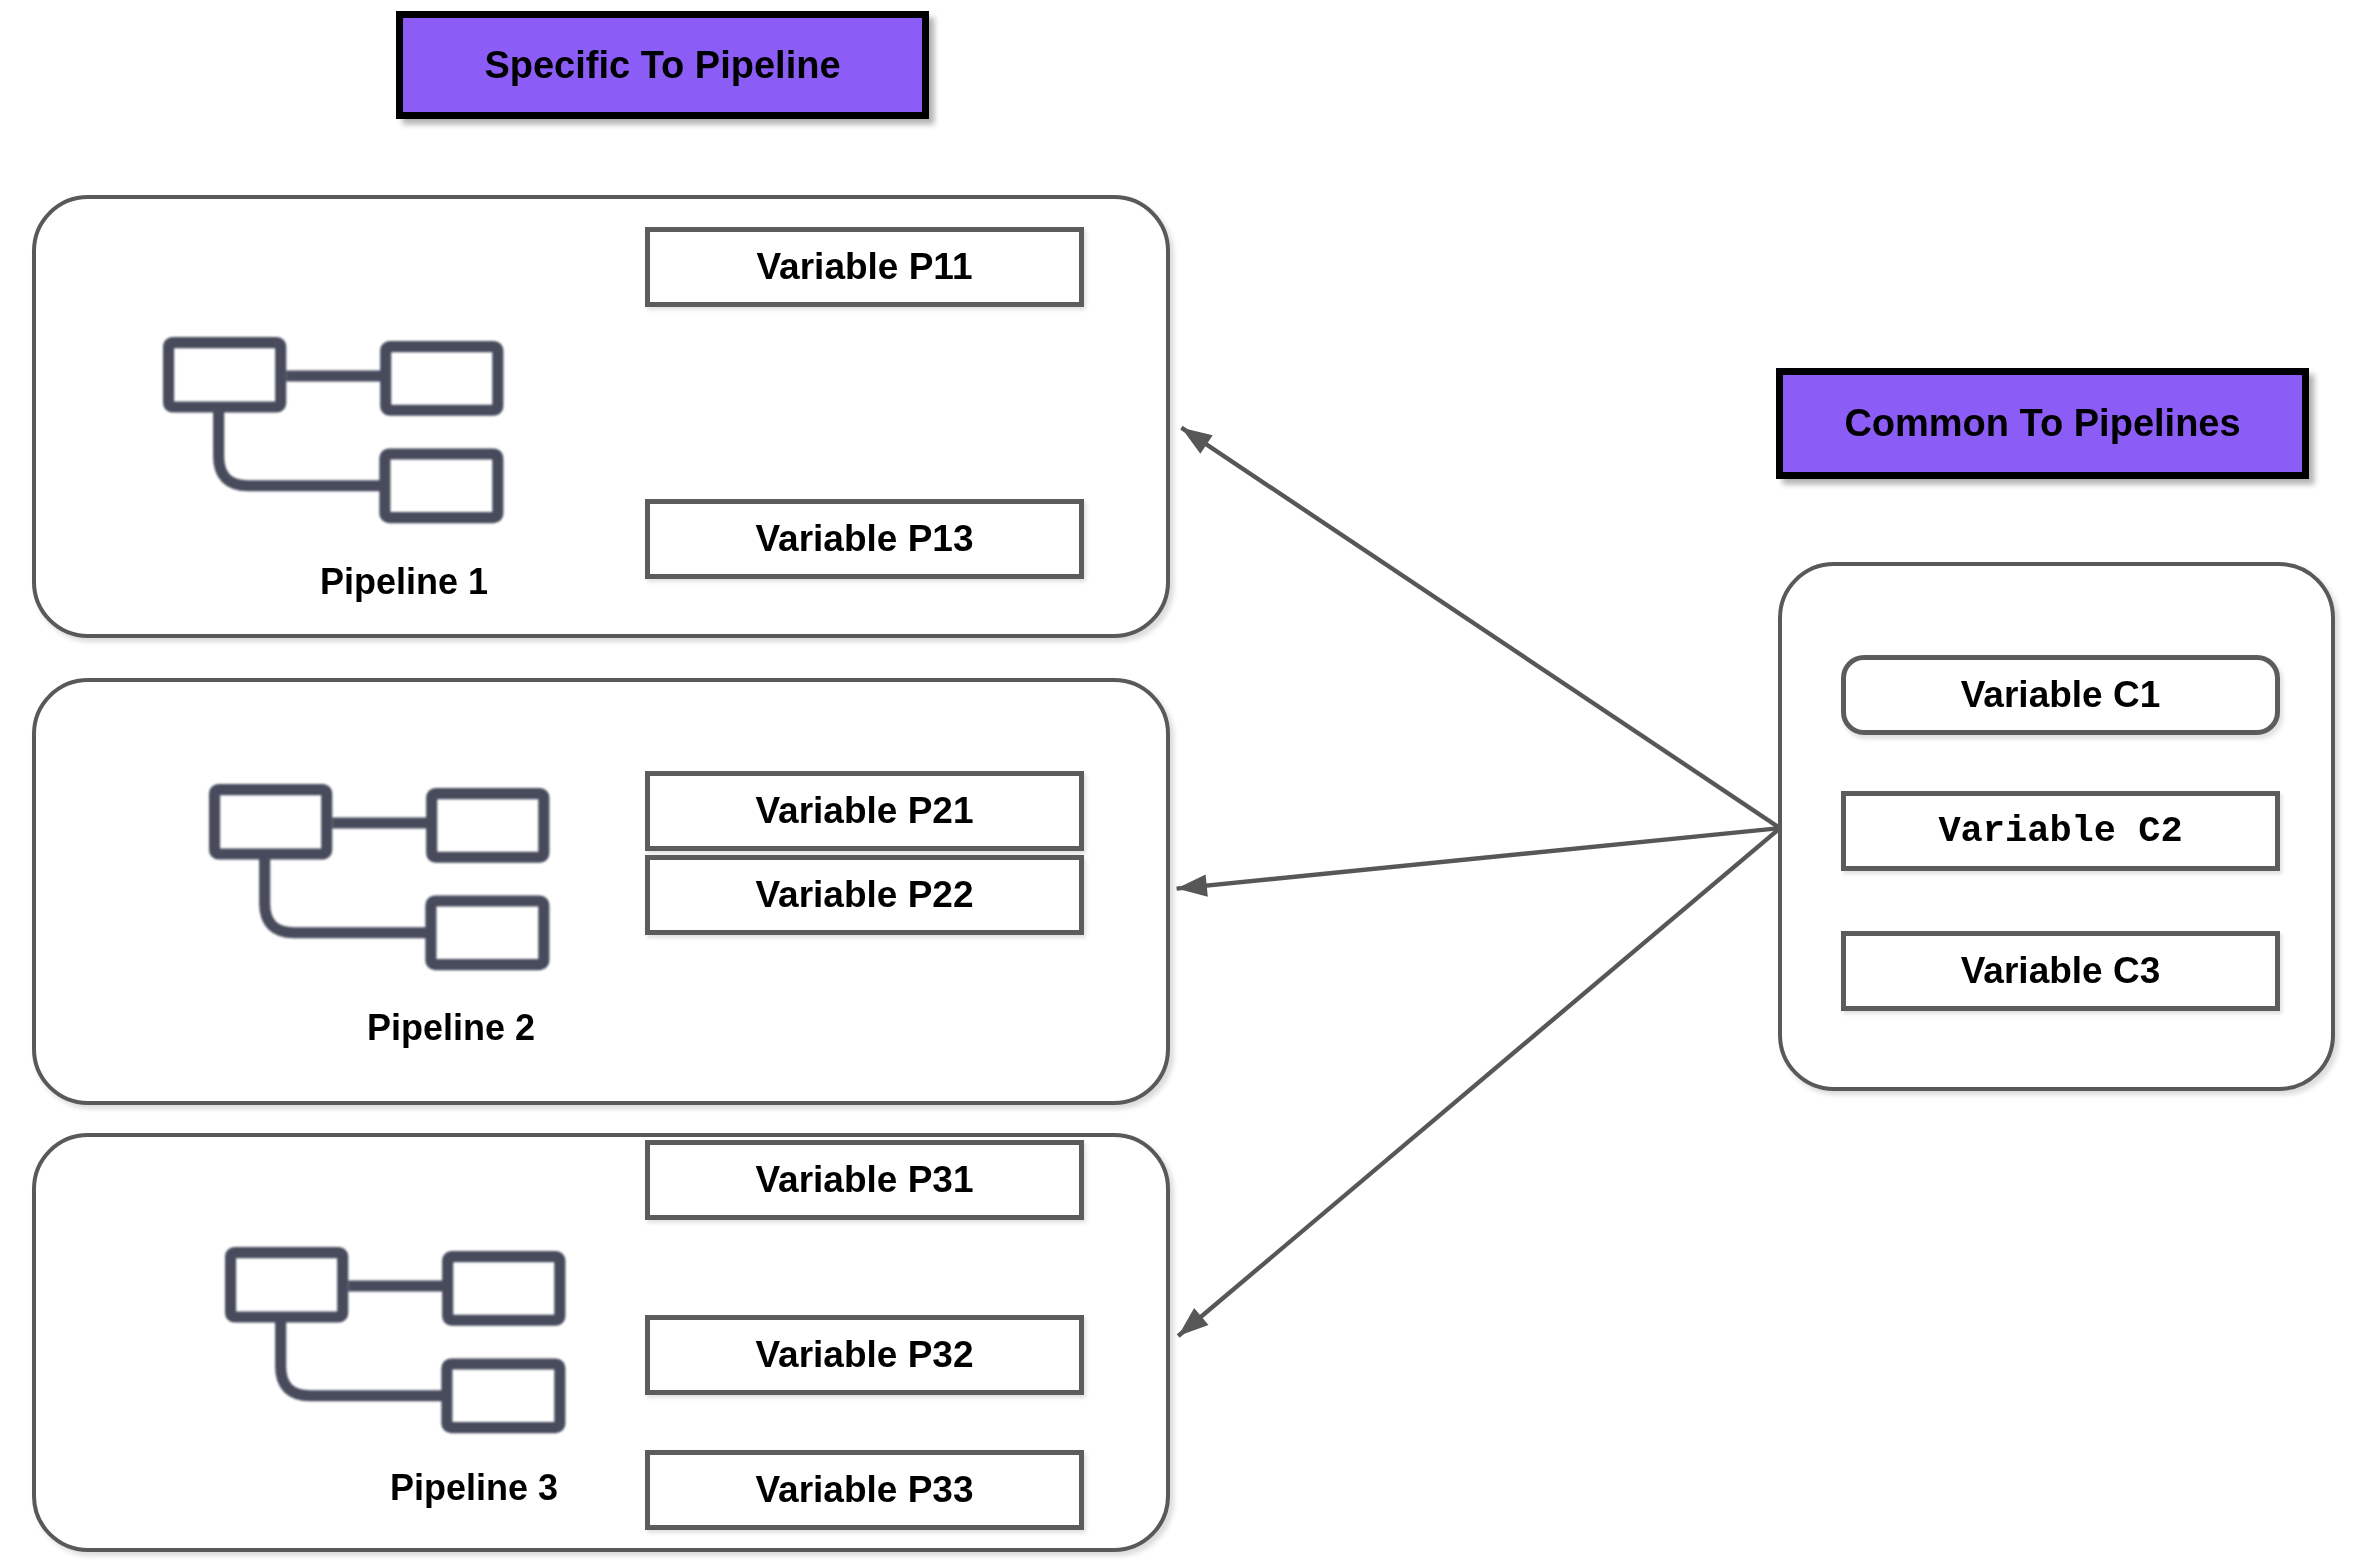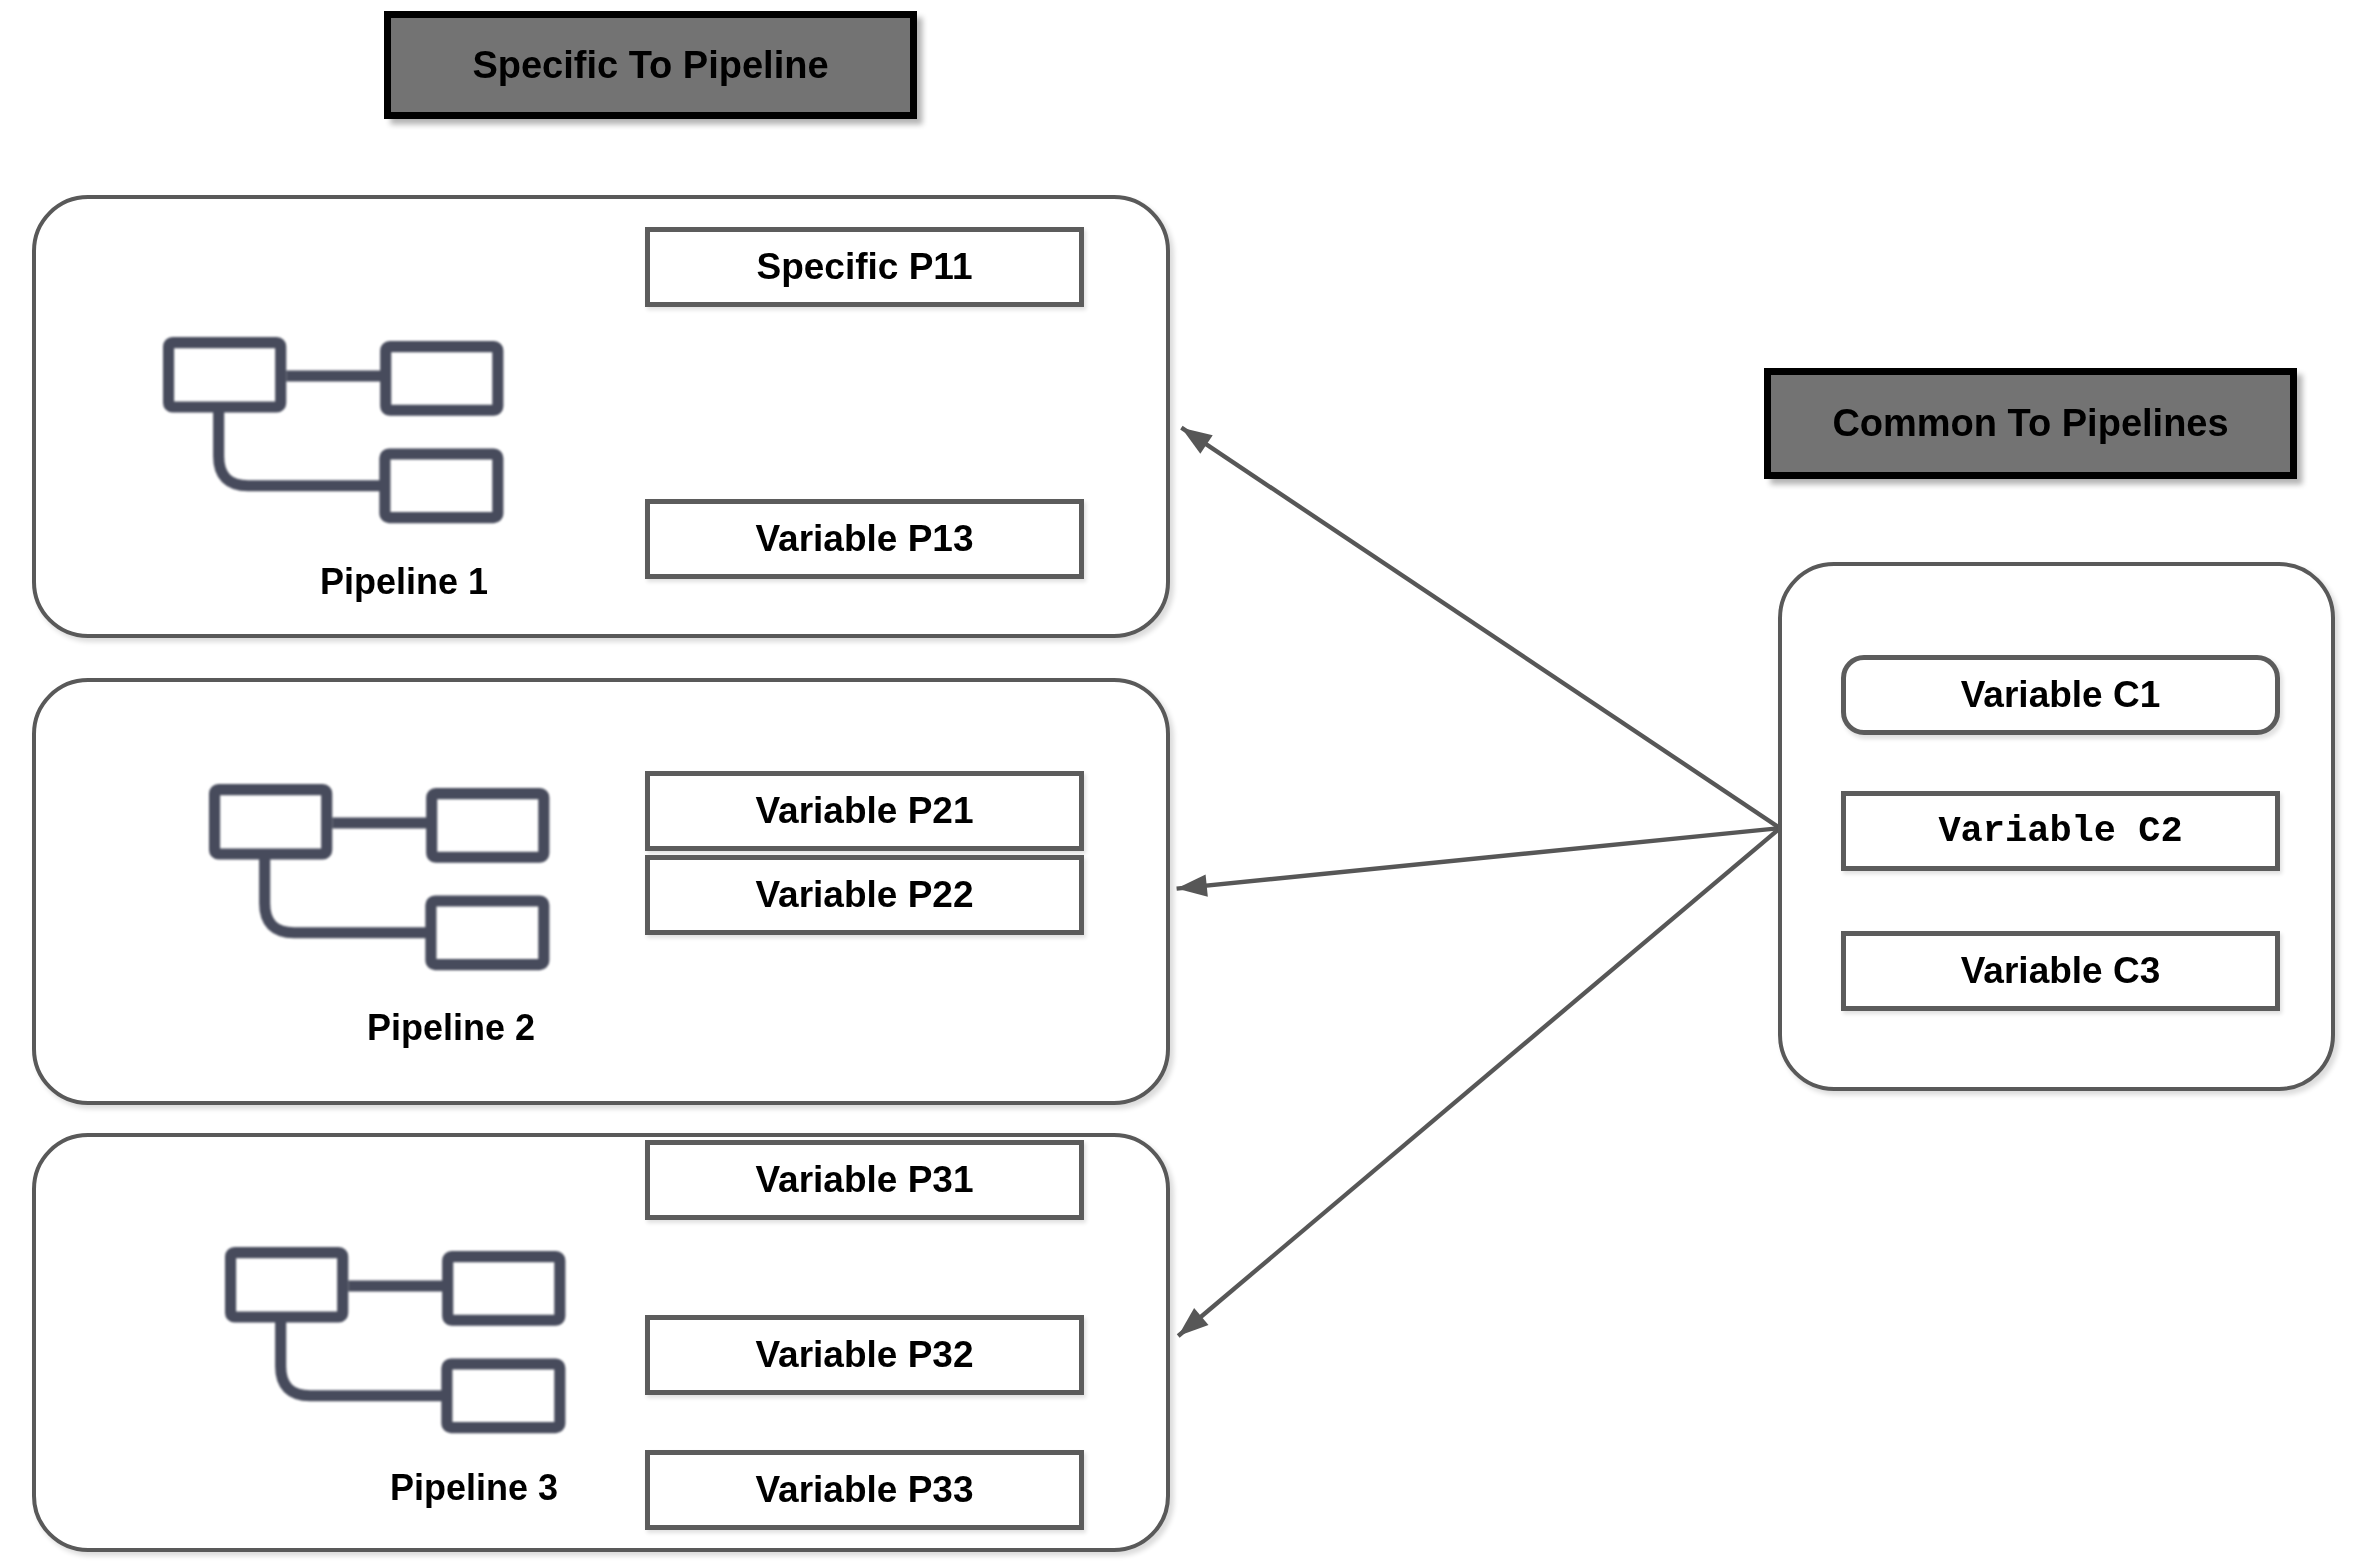--- a/index.html
+++ b/index.html
@@ -18,31 +18,32 @@
   .arrows {
     position: absolute;
     left: 0;
     top: 0;
     width: 2354px;
     height: 1563px;
     pointer-events: none;
   }
   .tag {
     position: absolute;
-    background: #737373;
+    background: #8b5cf6;
     border: 7.2px solid #000000;
     box-shadow: 5.6px 6.4px 5.6px rgba(0,0,0,0.30);
     display: flex;
     align-items: center;
     justify-content: center;
     font-size: 38px;
     font-weight: 700;
     color: #000000;
     box-sizing: border-box;
     text-align: center;
+    margin-left: 12px;
   }
   .container {
     position: absolute;
     background: #ffffff;
     border: 4.8px solid #595959;
     border-radius: 56px;
     box-shadow: 3.2px 4px 5.6px rgba(0,0,0,0.14);
     box-sizing: border-box;
   }
   .varbox {
@@ -102,21 +103,21 @@
       <path d="M155 49 H280"></path>
       <path d="M70 88 V150 Q70 187 107 187 H279"></path>
     </g>
     <g fill="#ffffff" stroke="#474b5c" stroke-width="14">
       <rect x="7" y="7" width="141" height="81" rx="5"></rect>
       <rect x="280" y="12" width="141" height="80" rx="5"></rect>
       <rect x="279" y="147" width="142" height="80" rx="5"></rect>
     </g>
   </svg>
   <div class="pipe-label" style="left:404px; top:582px;">Pipeline 1</div>
-  <div class="varbox" style="left:645px; top:227px;">Specific P11</div>
+  <div class="varbox" style="left:645px; top:227px;">Variable P11</div>
   <div class="varbox" style="left:645px; top:499px;">Variable P13</div>
 
   <div class="container" style="left:32px; top:678px; width:1138px; height:427px;"></div>
   <svg class="pipeline-icon" style="left:209px; top:784px;" viewBox="0 0 430 240" xmlns="http://www.w3.org/2000/svg">
     <g fill="none" stroke="#474b5c" stroke-width="14">
       <path d="M155 49 H280"></path>
       <path d="M70 88 V150 Q70 187 107 187 H279"></path>
     </g>
     <g fill="#ffffff" stroke="#474b5c" stroke-width="14">
       <rect x="7" y="7" width="141" height="81" rx="5"></rect>

